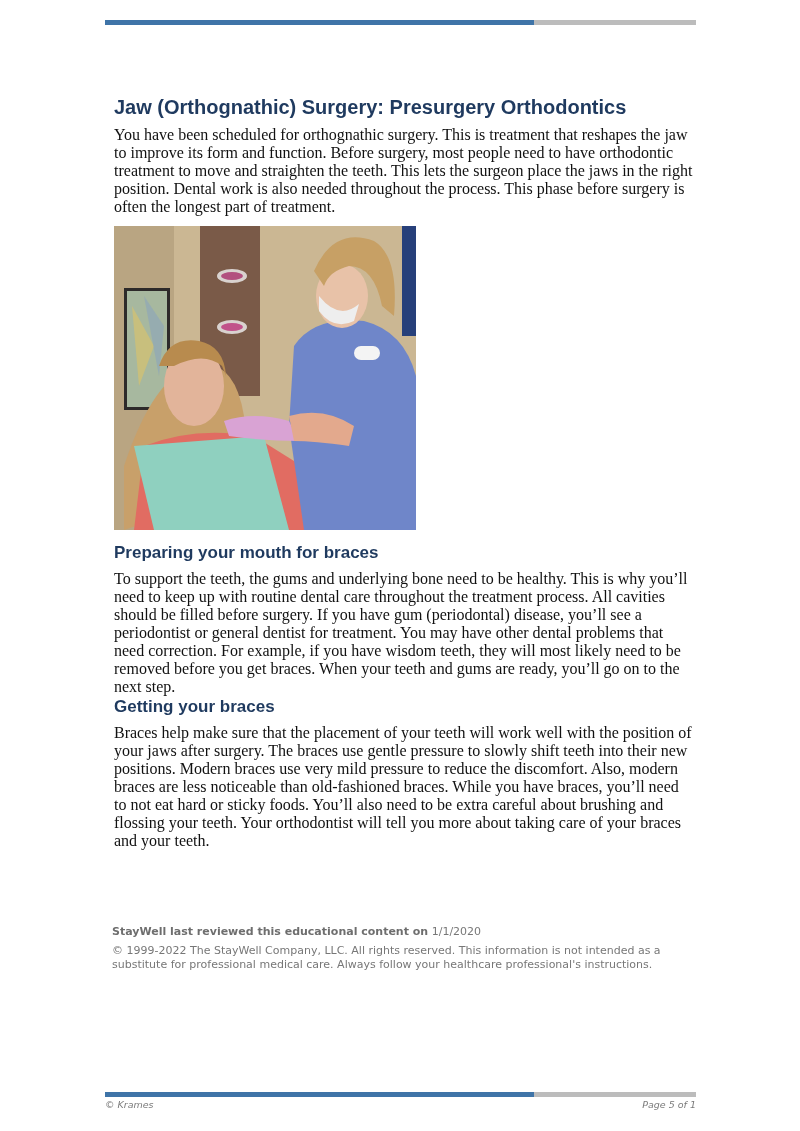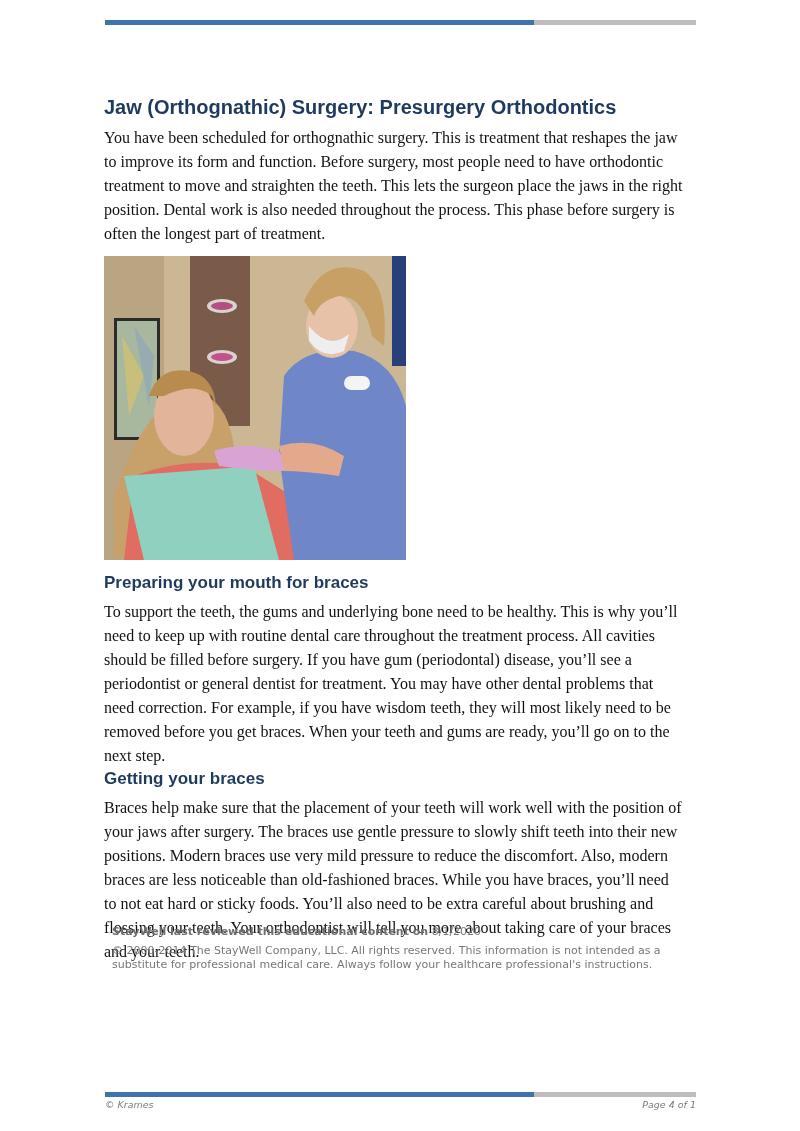--- a/index.html
+++ b/index.html
@@ -1,23 +1,23 @@
 <!DOCTYPE html>
 <html><head>
 <meta charset="utf-8">
 <style>
   html, body { margin: 0; padding: 0; background: #ffffff; }
   body { width: 800px; height: 1131px; position: relative; overflow: hidden; }
   .topbar { position: absolute; left: 105px; top: 20px; width: 591px; height: 5px; display: flex; }
   .bar-blue { width: 429px; height: 100%; background: #3f74a8; }
   .bar-gray { flex: 1; height: 100%; background: #bcbcbc; }
-  .content { position: absolute; left: 104px; top: 95px; width: 580px; }
+  .content { position: absolute; left: 114px; top: 95px; width: 580px; }
   h1 { font-family: "Liberation Sans", sans-serif; font-weight: bold; font-size: 20px; color: #1f3a5f; margin: 0 0 7px 0; line-height: 24px; }
   h2 { font-family: "Liberation Sans", sans-serif; font-weight: bold; font-size: 17px; color: #1f3a5f; margin: 0 0 6px 0; line-height: 22px; }
-  p.body { font-family: "Liberation Serif", serif; font-size: 16px; line-height: 24px; color: #111111; margin: 0; }
+  p.body { font-family: "Liberation Serif", serif; font-size: 16px; line-height: 18px; color: #111111; margin: 0; }
   .photo { width: 302px; height: 304px; margin: 10px 0 12px 0; position: relative; overflow: hidden; background: #c9b596; }
   .photo svg { display: block; }
   .section { }
   .section.first { margin-top: 1px; }
   .meta { position: absolute; left: 112px; top: 925px; width: 580px; font-family: "DejaVu Sans", sans-serif; color: #777777; font-size: 11px; }
   .meta .review { margin-bottom: 5px; line-height: 14px; }
   .meta .review b { font-weight: bold; color: #6e6e6e; margin-top: 48px; }
   .meta .copyright { line-height: 13.5px; }
   .footbar { position: absolute; left: 105px; top: 1092px; width: 591px; height: 5px; display: flex; }
   .footer { position: absolute; left: 105px; top: 1099px; width: 591px; display: flex; justify-content: space-between; font-family: "DejaVu Sans", sans-serif; font-style: italic; font-size: 9.5px; color: #7a7a7a; text-align: right; }
@@ -70,26 +70,26 @@
 
   <div class="section">
     <h2>Getting your braces</h2>
     <p class="body">Braces help make sure that the placement of your teeth will work well with the position of your jaws after surgery. The braces use gentle pressure to slowly shift teeth into their new positions. Modern braces use very mild pressure to reduce the discomfort. Also, modern braces are less noticeable than old-fashioned braces. While you have braces, you’ll need to not eat hard or sticky foods. You’ll also need to be extra careful about brushing and flossing your teeth. Your orthodontist will tell you more about taking care of your braces and your teeth.</p>
   </div>
 </div>
 
 <div class="meta">
   <div class="review">
     <b>StayWell last reviewed this educational content on</b>
-    <span>8/1/2020</span>
+    <span>1/1/2020</span>
   </div>
-  <div class="copyright">© 2000-2014 The StayWell Company, LLC. All rights reserved. This information is not intended as a substitute for professional medical care. Always follow your healthcare professional's instructions.</div>
+  <div class="copyright">© 1999-2022 The StayWell Company, LLC. All rights reserved. This information is not intended as a substitute for professional medical care. Always follow your healthcare professional's instructions.</div>
 </div>
 
 <div class="footbar">
   <div class="bar-blue"></div>
   <div class="bar-gray"></div>
 </div>
 
 <div class="footer">
   <span>© Krames</span>
-  <span>Page 4 of 1</span>
+  <span>Page 5 of 1</span>
 </div>
 
 </body></html>

